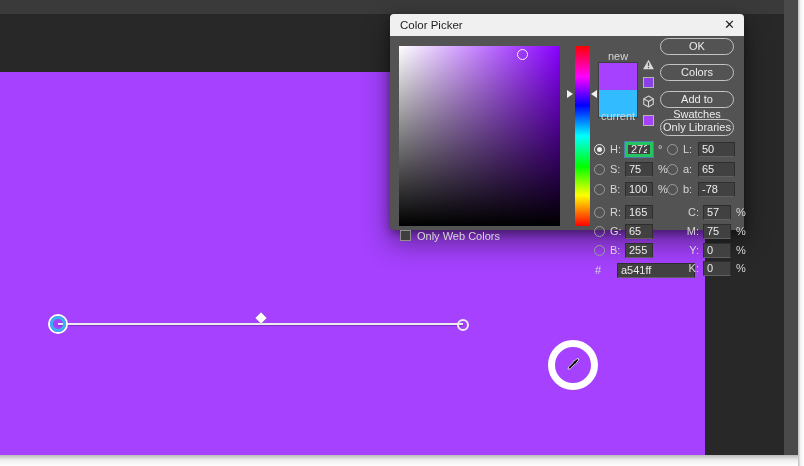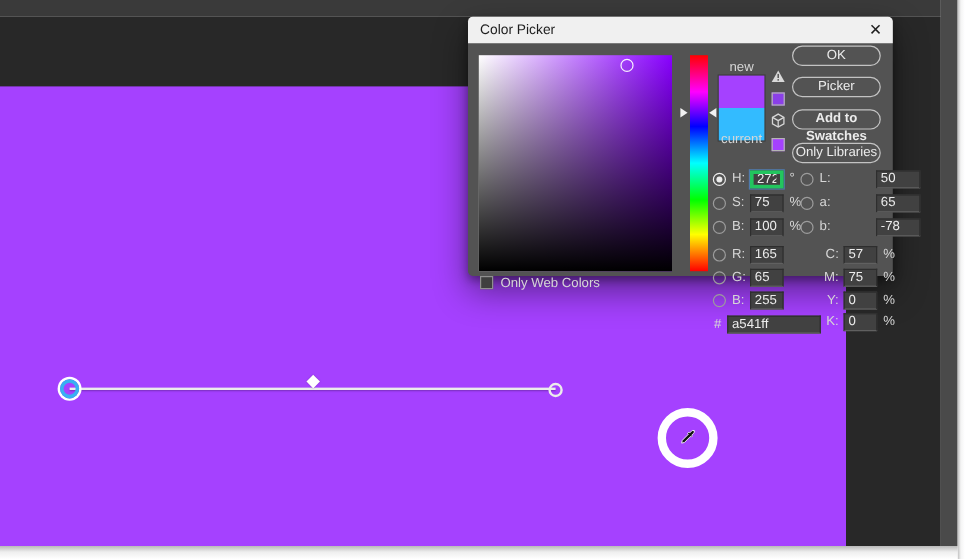--- a/index.html
+++ b/index.html
@@ -68,24 +68,24 @@
 
   
   .row { position:absolute; height:16px; display:flex; align-items:center; }
   .radio { width:11px; height:11px; border-radius:50%; border:1px solid #9c9c9c; position:relative; flex:none; }
   .radio.selected { border-color:#ececec; }
   .radio.selected::after { content:''; position:absolute; inset:2px; border-radius:50%; background:#ececec; }
   .flabel { font-size:11px; color:#d6d6d6; width:15px; margin-left:5px; flex:none; }
   .flabel.noradio { width:18px; text-align:right; margin-left:0; margin-right:4px; }
   .fin { height:15px; background:#414141; border:1px solid #2e2e2e; border-bottom-color:#606060;
          color:#ececec; font-size:11px; font-family:"Liberation Sans",sans-serif; padding:0 3px; flex:none; }
-  .fin.w28 { width:28px; } .fin.w37 { width:37px;margin-left:32px; } .fin.w78 { width:78px; }
+  .fin.w28 { width:28px; } .fin.w37 { width:37px; } .fin.w78 { width:78px; }
   .fin.focus { border:3px solid #22c55e; box-shadow:0 0 0 1px rgba(79,155,245,.55); }
   .funit { font-size:11px; color:#d6d6d6; margin-left:5px; }
-  .gap4 { margin-left:1px; }
+  .gap4 { margin-left:12px; }
 
   
   .checkbox-row { position:absolute; left:10px; top:216px; display:flex; align-items:flex-start; }
   .checkbox { width:11px; height:11px; background:#3f3f3f; border:1px solid #8f8f8f; flex:none; }
   .checkbox-label { font-size:11px; color:#d6d6d6; margin-left:6px; }
 </style>
 </head>
 <body>
 
 <div id="screen">
@@ -136,22 +136,22 @@
       </svg>
       <div class="mini-swatch" style="background:#8a3fe8;"></div>
       <svg width="13" height="13" viewBox="0 0 12 12">
         <path d="M6 1 10.4 3.5 v5 L6 11 1.6 8.5 v-5 Z" fill="none" stroke="#d6d6d6" stroke-width="1"></path>
         <path d="M6 6 v5 M6 6 1.6 3.5 M6 6 10.4 3.5" fill="none" stroke="#d6d6d6" stroke-width="1"></path>
       </svg>
       <div class="mini-swatch" style="background:#a541ff;"></div>
     </div>
 
     <div class="btn" style="top:24px;">OK</div>
-    <div class="btn" style="top:50px;">Picker</div>
-    <div class="btn" style="top:77px;font-weight:bold;">Add to Swatches</div>
+    <div class="btn" style="top:50px;">Colors</div>
+    <div class="btn" style="top:77px;">Add to Swatches</div>
     <div class="btn" style="top:105px;">Only Libraries</div>
 
     <div class="row" style="left:204px; top:127px;">
       <span class="radio selected"></span>
       <span class="flabel">H:</span>
       <input class="fin w28 focus" value="272" style="">
       <span class="funit">°</span>
     </div>
     <div class="row" style="left:204px; top:147px;">
       <span class="radio"></span>

